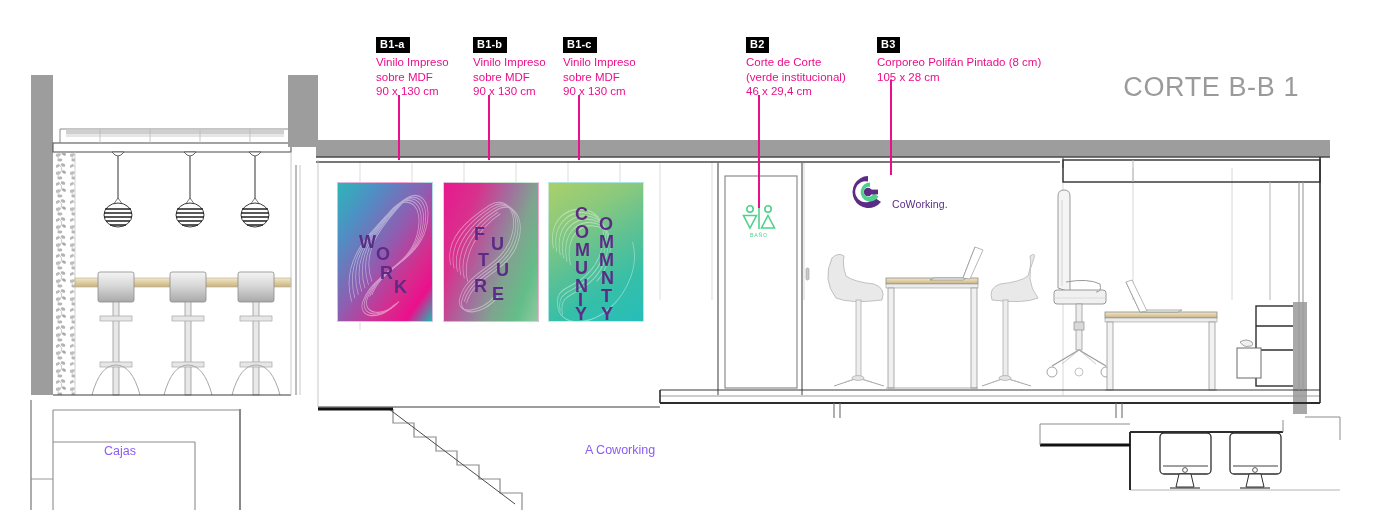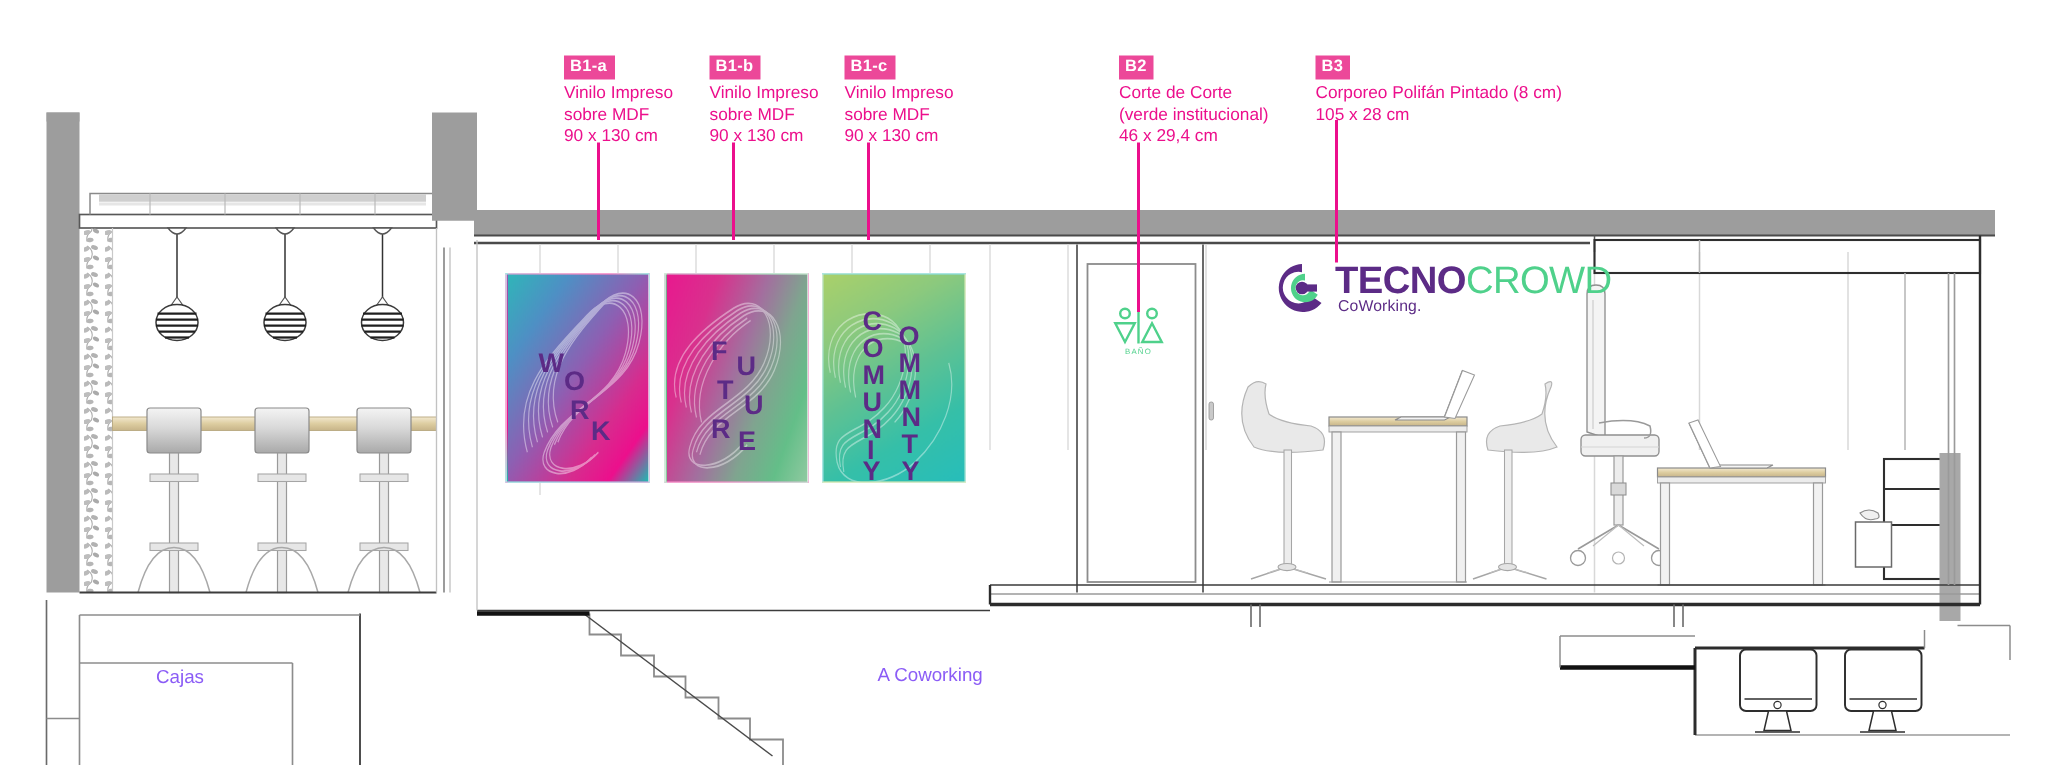--- a/index.html
+++ b/index.html
@@ -26,21 +26,21 @@
   .callout {
     position: absolute;
     font-family: "Liberation Sans", sans-serif;
     font-size: 11.5px;
     line-height: 14.5px;
     color: #EC0F8C;
     white-space: nowrap;
   }
   .callout .tag {
     display: inline-block;
-    background: #ec4899;
+    background: #000000;
     color: #ffffff;
     font-size: 11px;
     line-height: 13px;
     font-weight: 700;
     padding: 1px 5px 2px 4px;
     margin-bottom: 2px;
     letter-spacing: 0.2px;
   }
   .callout .desc { display: block; }
   .leader {
@@ -509,37 +509,37 @@
       </div>
   </div>
 
   <div id="brand-logo">
     <svg width="40" height="40" viewBox="0 0 40 40">
       <path d="M20 4 A16 16 0 1 0 33 30 L26.5 25.5 A10.5 10.5 0 1 1 20 9.5 L20 4 Z" fill="#5C2B86"></path>
       <path d="M22 10.5 A9.5 9.5 0 1 0 30.5 24.5 L25.5 21 A5 5 0 1 1 22 15 Z" fill="#4FD18B"></path>
       <circle cx="20" cy="20" r="4.2" fill="#5C2B86"></circle>
       <path d="M20 17.6 L30 17.6 L30 22.4 L20 22.4 Z" fill="#5C2B86"></path>
     </svg>
-    <div class="wordmark"><span class="w1">TECNO</span><span class="w2">CROWD</span></div>
     <div class="tagline">CoWorking.</div>
   </div>
 
   <div id="bano-sign">
     <svg width="46" height="27" viewBox="0 0 46 27">
       <g stroke="#4FD18B" fill="none" stroke-width="1.6">
         <circle cx="14" cy="5" r="3.2"></circle>
         <path d="M7.5 11.5 L20.5 11.5 L14 24 Z"></path>
         <circle cx="32" cy="5" r="3.2"></circle>
         <path d="M32 11.5 L38.5 24 L25.5 24 Z"></path>
         <path d="M23 2 L23 25"></path>
       </g>
     </svg>
     <div class="caption">BAÑO</div>
   </div>
 
+  <div id="plan-title">CORTE B-B 1</div>
 
   <div id="callouts-layer">
       <div class="callout" style="left: 376px; top: 37px;"><span class="tag">B1-a</span><span class="desc">Vinilo Impreso</span><span class="desc">sobre MDF</span><span class="desc">90 x 130 cm</span></div>
       <div class="leader" style="left: 398px; top: 95px; height: 65px;"></div>
       <div class="callout" style="left: 473px; top: 37px;"><span class="tag">B1-b</span><span class="desc">Vinilo Impreso</span><span class="desc">sobre MDF</span><span class="desc">90 x 130 cm</span></div>
       <div class="leader" style="left: 488px; top: 95px; height: 65px;"></div>
       <div class="callout" style="left: 563px; top: 37px;"><span class="tag">B1-c</span><span class="desc">Vinilo Impreso</span><span class="desc">sobre MDF</span><span class="desc">90 x 130 cm</span></div>
       <div class="leader" style="left: 578px; top: 95px; height: 65px;"></div>
       <div class="callout" style="left: 746px; top: 37px;"><span class="tag">B2</span><span class="desc">Corte de Corte</span><span class="desc">(verde institucional)</span><span class="desc">46 x 29,4 cm</span></div>
       <div class="leader" style="left: 758px; top: 95px; height: 113px;"></div>

